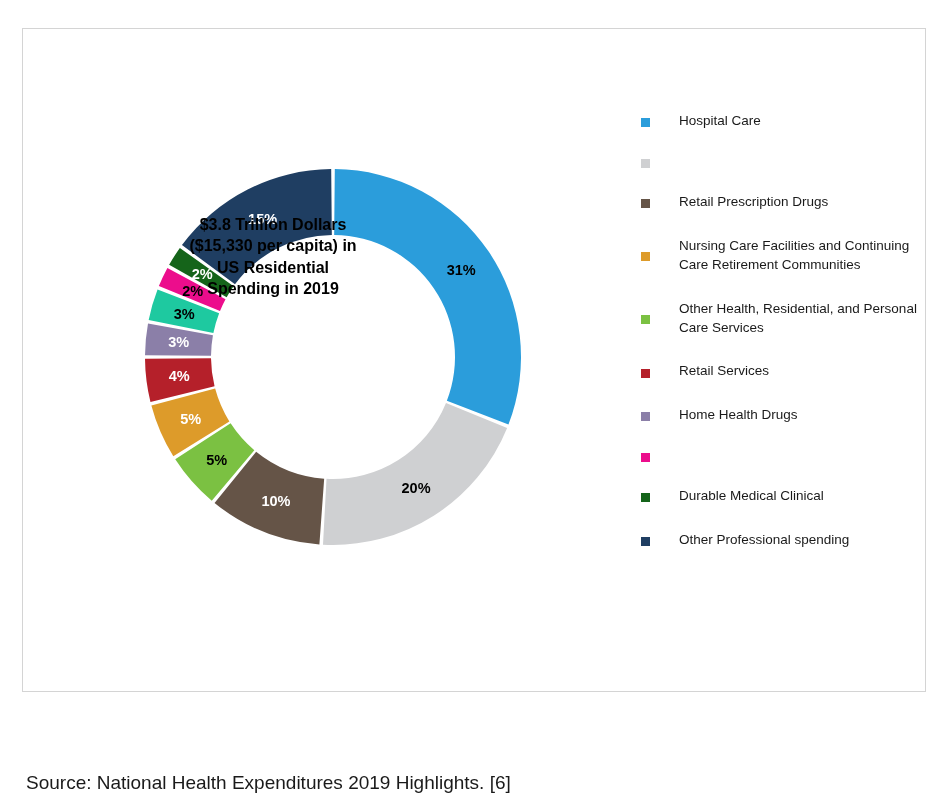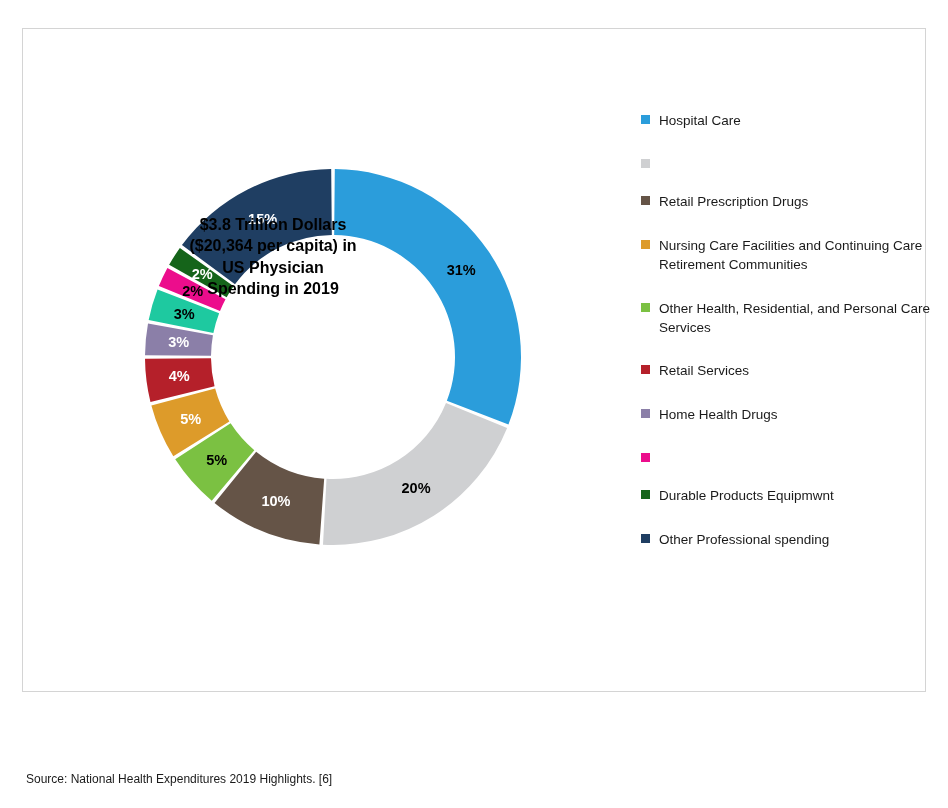--- a/index.html
+++ b/index.html
@@ -55,40 +55,41 @@
     color: #000000;
   }
   #legend {
     position: absolute;
     left: 618px;
     top: 82px;
     width: 290px;
   }
   .legend-row {
     display: flex;
-    align-items: flex-start;
+    align-items: center;
     margin-bottom: 24.5px;
+    gap: 20px;
   }
   .legend-swatch {
     width: 9px;
     height: 9px;
     flex: 0 0 9px;
     margin-top: 4px;
     margin-right: 9px;
   }
   .legend-label {
     font-size: 13.5px;
     color: #1a1a1a;
     line-height: 1.42;
   }
   #source-note {
     position: absolute;
     left: 26px;
     top: 772px;
-    font-size: 12px;
+    font-size: 19px;
     color: #1a1a1a;
   }
 </style>
 </head>
 <body>
 
 <div id="chart-card">
 
   <div id="donut-wrap">
     <svg id="donut-svg" width="500" height="500" viewBox="0 0 500 500">
@@ -116,22 +117,22 @@
           <text class="slice-label" x="101.1544787200738" y="211.75637856391953" text-anchor="middle">3%</text>
           <text class="slice-label" x="109.75180686776704" y="189.0042098074136" text-anchor="middle">2%</text>
           <text class="slice-label slice-label-light" x="119.12917154718767" y="171.94684677825552" text-anchor="middle">2%</text>
           <text class="slice-label slice-label-light" x="179.63147254037023" y="116.893988750803" text-anchor="middle">15%</text>
         </g>
     </svg>
   </div>
 
   <div id="center-text">
     <div>$3.8 Trillion Dollars</div>
-    <div>($20,364 per capita) in</div>
-    <div>US Physician</div>
+    <div>($15,330 per capita) in</div>
+    <div>US Residential</div>
     <div>Spending in 2019</div>
   </div>
 
   <div id="legend">
       <div class="legend-row">
         <span class="legend-swatch" style="background: rgb(43, 157, 219);"></span>
         <span class="legend-label">Hospital Care</span>
       </div>
       <div class="legend-row">
         <span class="legend-swatch" style="background: rgb(207, 208, 210);"></span>
@@ -154,21 +155,21 @@
       </div>
       <div class="legend-row">
         <span class="legend-swatch" style="background: rgb(139, 127, 168);"></span>
         <span class="legend-label">Home Health Drugs</span>
       </div>
       <div class="legend-row">
         <span class="legend-swatch" style="background: rgb(236, 13, 140);"></span>
       </div>
       <div class="legend-row">
         <span class="legend-swatch" style="background: rgb(21, 100, 26);"></span>
-        <span class="legend-label">Durable Products Equipmwnt</span>
+        <span class="legend-label">Durable Medical Clinical</span>
       </div>
       <div class="legend-row">
         <span class="legend-swatch" style="background: rgb(31, 62, 98);"></span>
         <span class="legend-label">Other Professional spending</span>
       </div>
     </div>
 
 </div>
 
 <div id="source-note">Source: National Health Expenditures 2019 Highlights. [6]</div>

